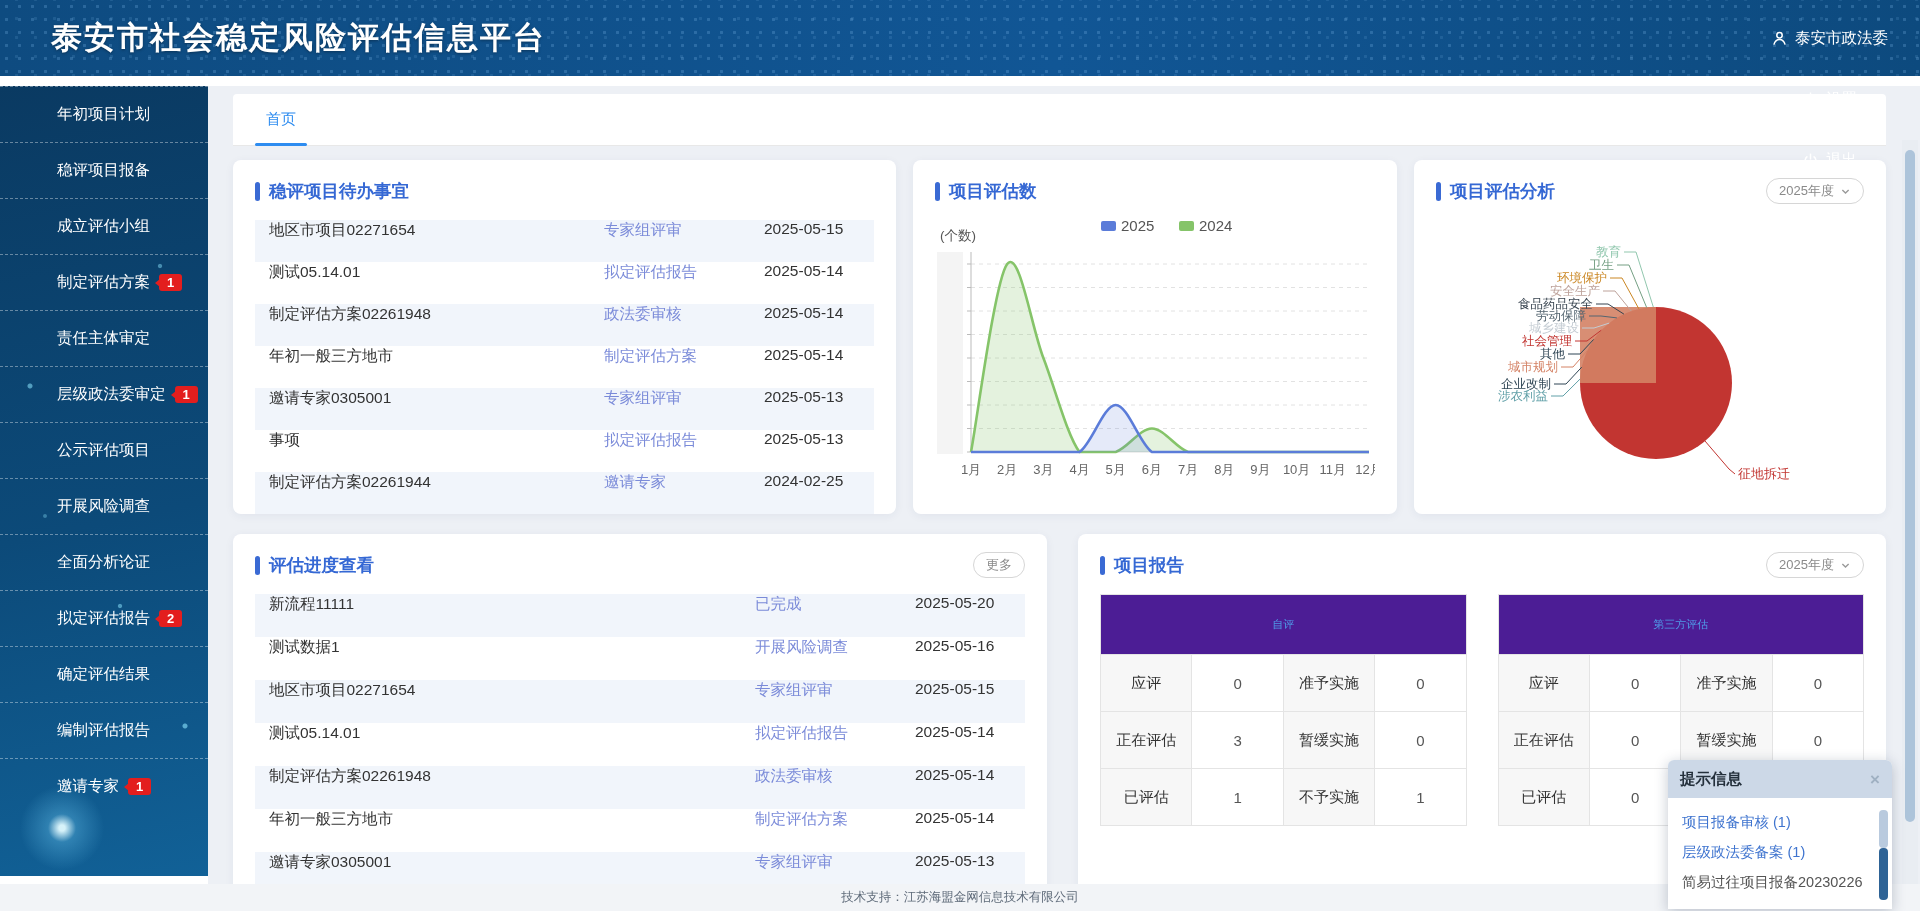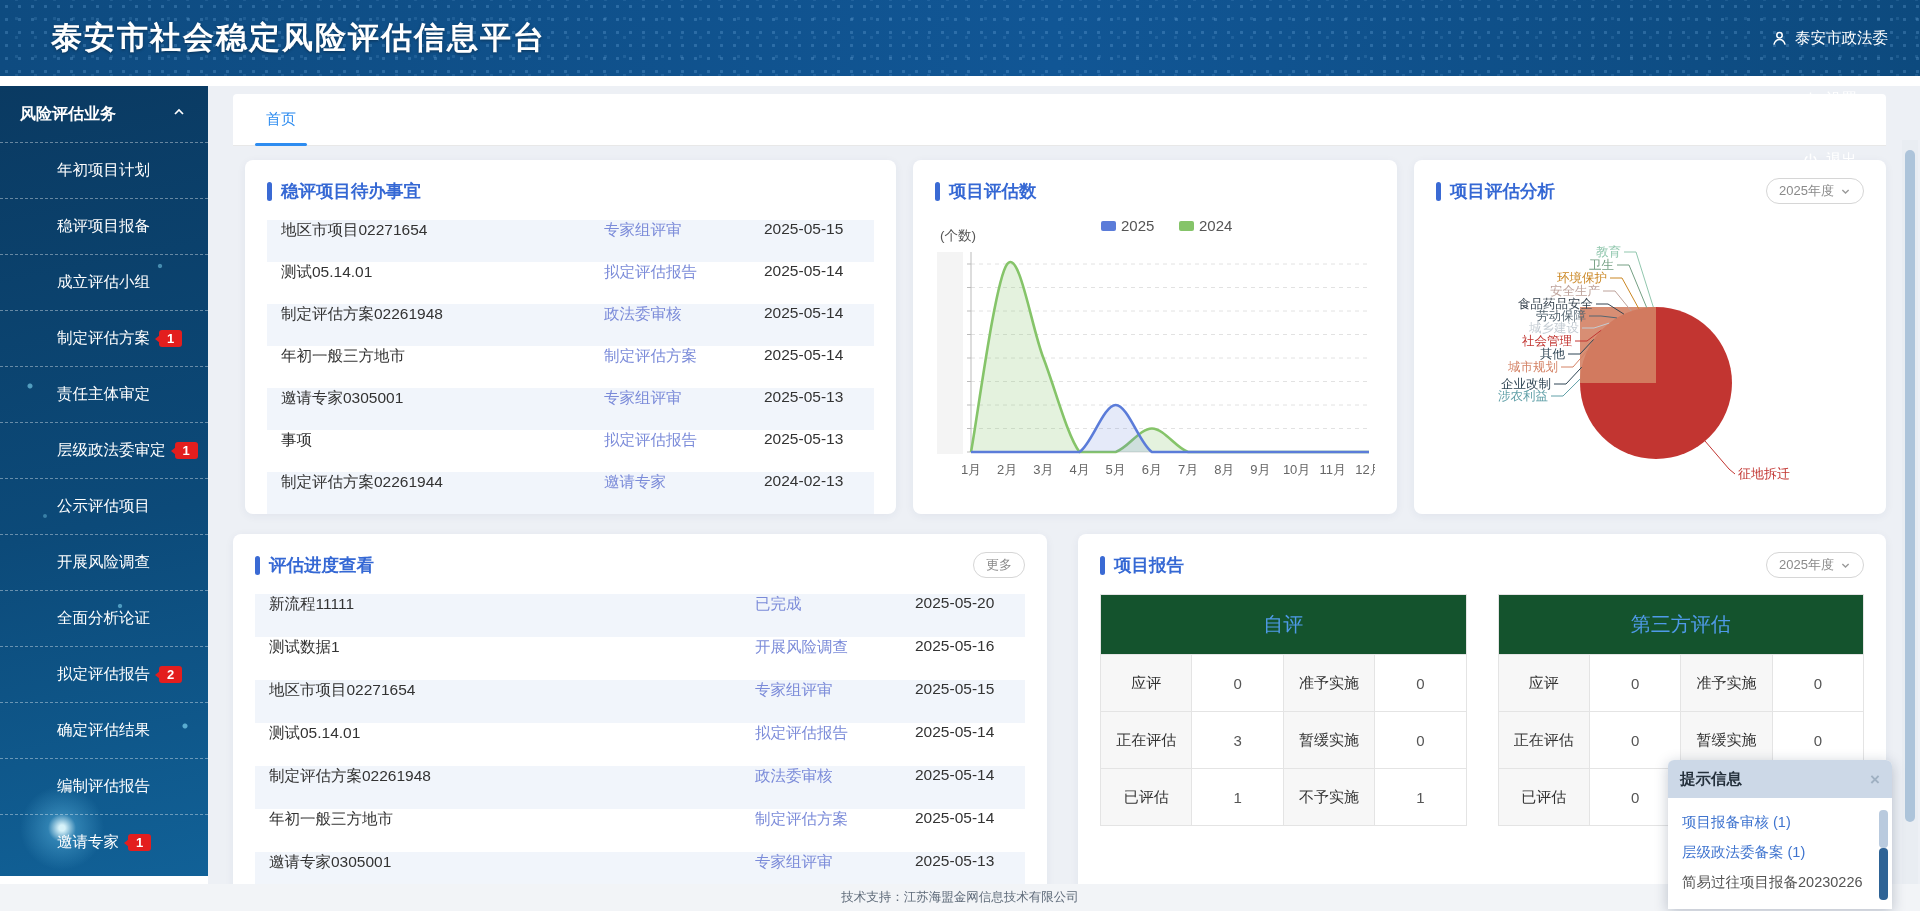--- a/index.html
+++ b/index.html
@@ -46,21 +46,21 @@
     position:relative; border-bottom:1px solid #e8e8e8; }
   .tab { position:absolute; left:22px; top:0; height:52px; line-height:50px; padding:0 11px;
     color:#2d8cf0; font-size:15px; cursor:pointer; }
   .tab::after { content:""; position:absolute; left:0; right:0; bottom:0; height:3px; background:#2d8cf0; border-radius:2px; }
 
   .row { display:flex; margin:0 34px 0 25px; }
   .row1 { margin-top:14px; gap:17px; }
   .row2 { margin-top:20px; gap:31px; }
   .panel { background:#fff; border-radius:8px; box-shadow:0 2px 10px rgba(31,59,102,.06);
     padding:16px 22px; position:relative; }
-  .p-todo { width:682px; height:354px;margin-left:12px; }
+  .p-todo { width:682px; height:354px; }
   .p-chart { width:484px; height:354px; }
   .p-pie { width:472px; height:354px; }
   .p-progress { width:814px; height:371px; }
   .p-report { width:808px; height:371px; }
 
   .panel-head { display:flex; align-items:center; height:30px; }
   .accent { width:5px; height:19px; background:#3a6ad4; border-radius:3px; margin-right:9px; flex:none; }
   .panel-title { color:#3568d4; font-weight:bold; font-size:17.5px; white-space:nowrap; }
   .head-right { margin-left:auto; }
   .pill { border:1px solid #d6d6d6; border-radius:14px; padding:3px 12px; color:#8a8a8a; font-size:13px;
@@ -70,21 +70,21 @@
   .list { margin-top:14px; }
   .lrow { display:flex; height:42px; font-size:15.5px; padding:0 14px; }
   .p-progress .lrow { height:43px; }
   .lrow:nth-child(odd) { background:#f1f5fb; }
   .lname { flex:1; color:#333; overflow:hidden; white-space:nowrap; }
   .lstatus { width:160px; color:#7b8bd9; cursor:pointer; white-space:nowrap; }
   .ldate { width:96px; color:#333; white-space:nowrap; }
 
   .rpt-wrap { display:flex; gap:31px; margin-top:14px; }
   .rpt-wrap table { border-collapse:collapse; width:374px; table-layout:fixed; }
-  .rpt-wrap th { height:60px; font-size:20px; font-weight:normal; color:#4f9ae8; background:#14532d;
+  .rpt-wrap th { height:60px; font-size:11px; font-weight:normal; color:#4f9ae8; background:#4c1d95;
     border:1px solid #e4e4e4;margin-left:13px; }
   .rpt-wrap td { border:1px solid #e4e4e4; height:57px; text-align:center; font-size:15px; color:#333; }
   .rpt-wrap td.lbl { background:#f7f7f7; width:90px; }
   .rpt-wrap td.val { width:97px; color:#555; }
 
   
   .footer { position:absolute; left:0; right:0; bottom:0; height:27px; background:#f2f4f7; z-index:20;
     text-align:center; line-height:27px; font-size:12.5px; color:#5f6b7a; }
 
   
@@ -154,28 +154,20 @@
             <path d="M5.4 4.3a5.4 5.4 0 1 0 6.2 0" fill="none" stroke="#fff" stroke-width="1.5"></path>
             <path d="M8.5 1.6v6" stroke="#fff" stroke-width="1.5"></path>
           </svg>
         </span>
         <span>退出</span>
       </span>
     </div>
 </div>
 
 <div class="sidebar">
-  <div class="side-group">
-    <span>风险评估业务</span>
-    <span>
-      <svg width="14" height="14" viewBox="0 0 14 14">
-          <polyline points="3,9 7,5 11,9" fill="none" stroke="#fff" stroke-width="1.7"></polyline>
-        </svg>
-    </span>
-  </div>
   <div id="side-items">
       <div class="side-item">
         <span>年初项目计划</span>
       </div>
       <div class="side-item">
         <span>稳评项目报备</span>
       </div>
       <div class="side-item">
         <span>成立评估小组</span>
       </div>
@@ -256,21 +248,21 @@
             <span class="ldate">2025-05-13</span>
           </div>
           <div class="lrow">
             <span class="lname">事项</span>
             <span class="lstatus">拟定评估报告</span>
             <span class="ldate">2025-05-13</span>
           </div>
           <div class="lrow">
             <span class="lname">制定评估方案02261944</span>
             <span class="lstatus">邀请专家</span>
-            <span class="ldate">2024-02-13</span>
+            <span class="ldate">2024-02-25</span>
           </div>
         </div>
     </div>
 
     <div class="panel p-chart">
       <div class="panel-head">
         <span class="accent"></span>
         <span class="panel-title">项目评估数</span>
       </div>
       <svg id="line-chart" width="440" height="288">

